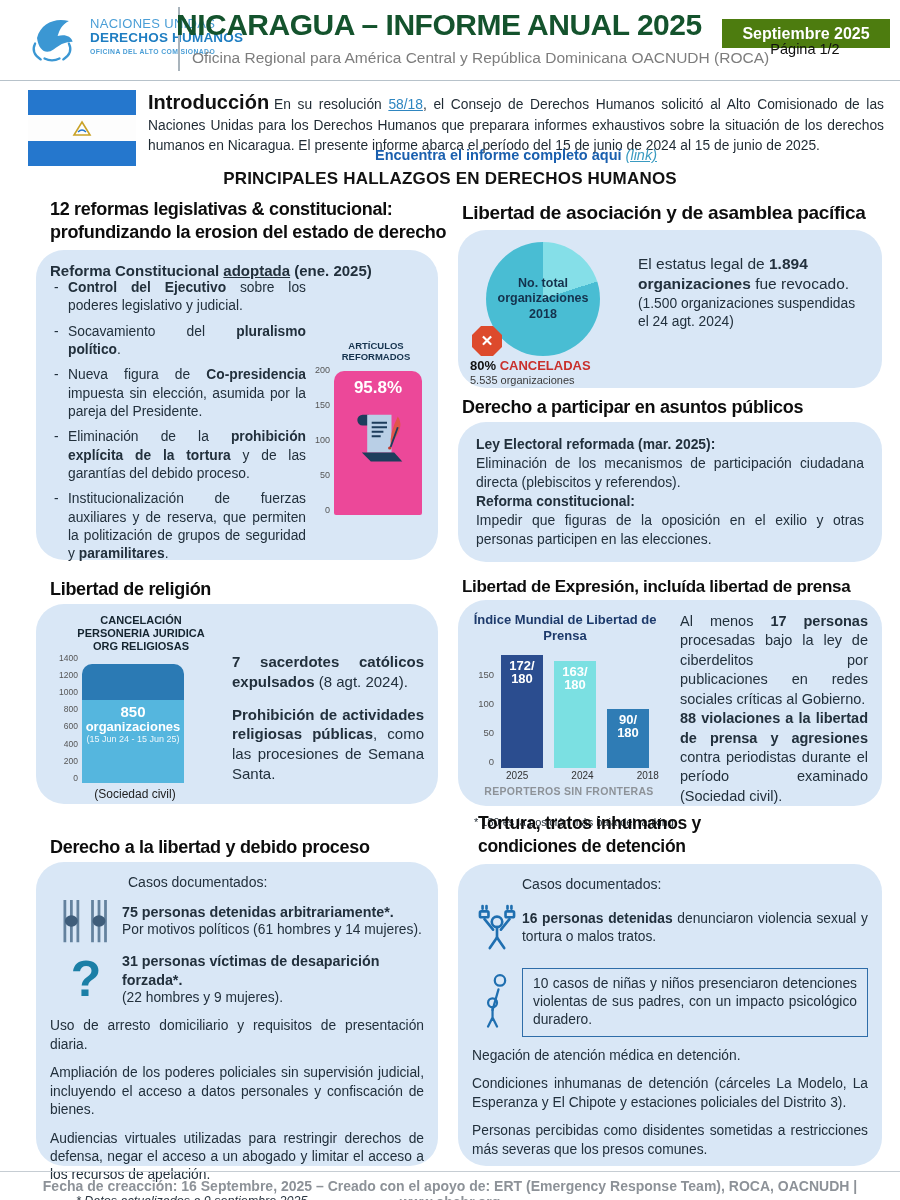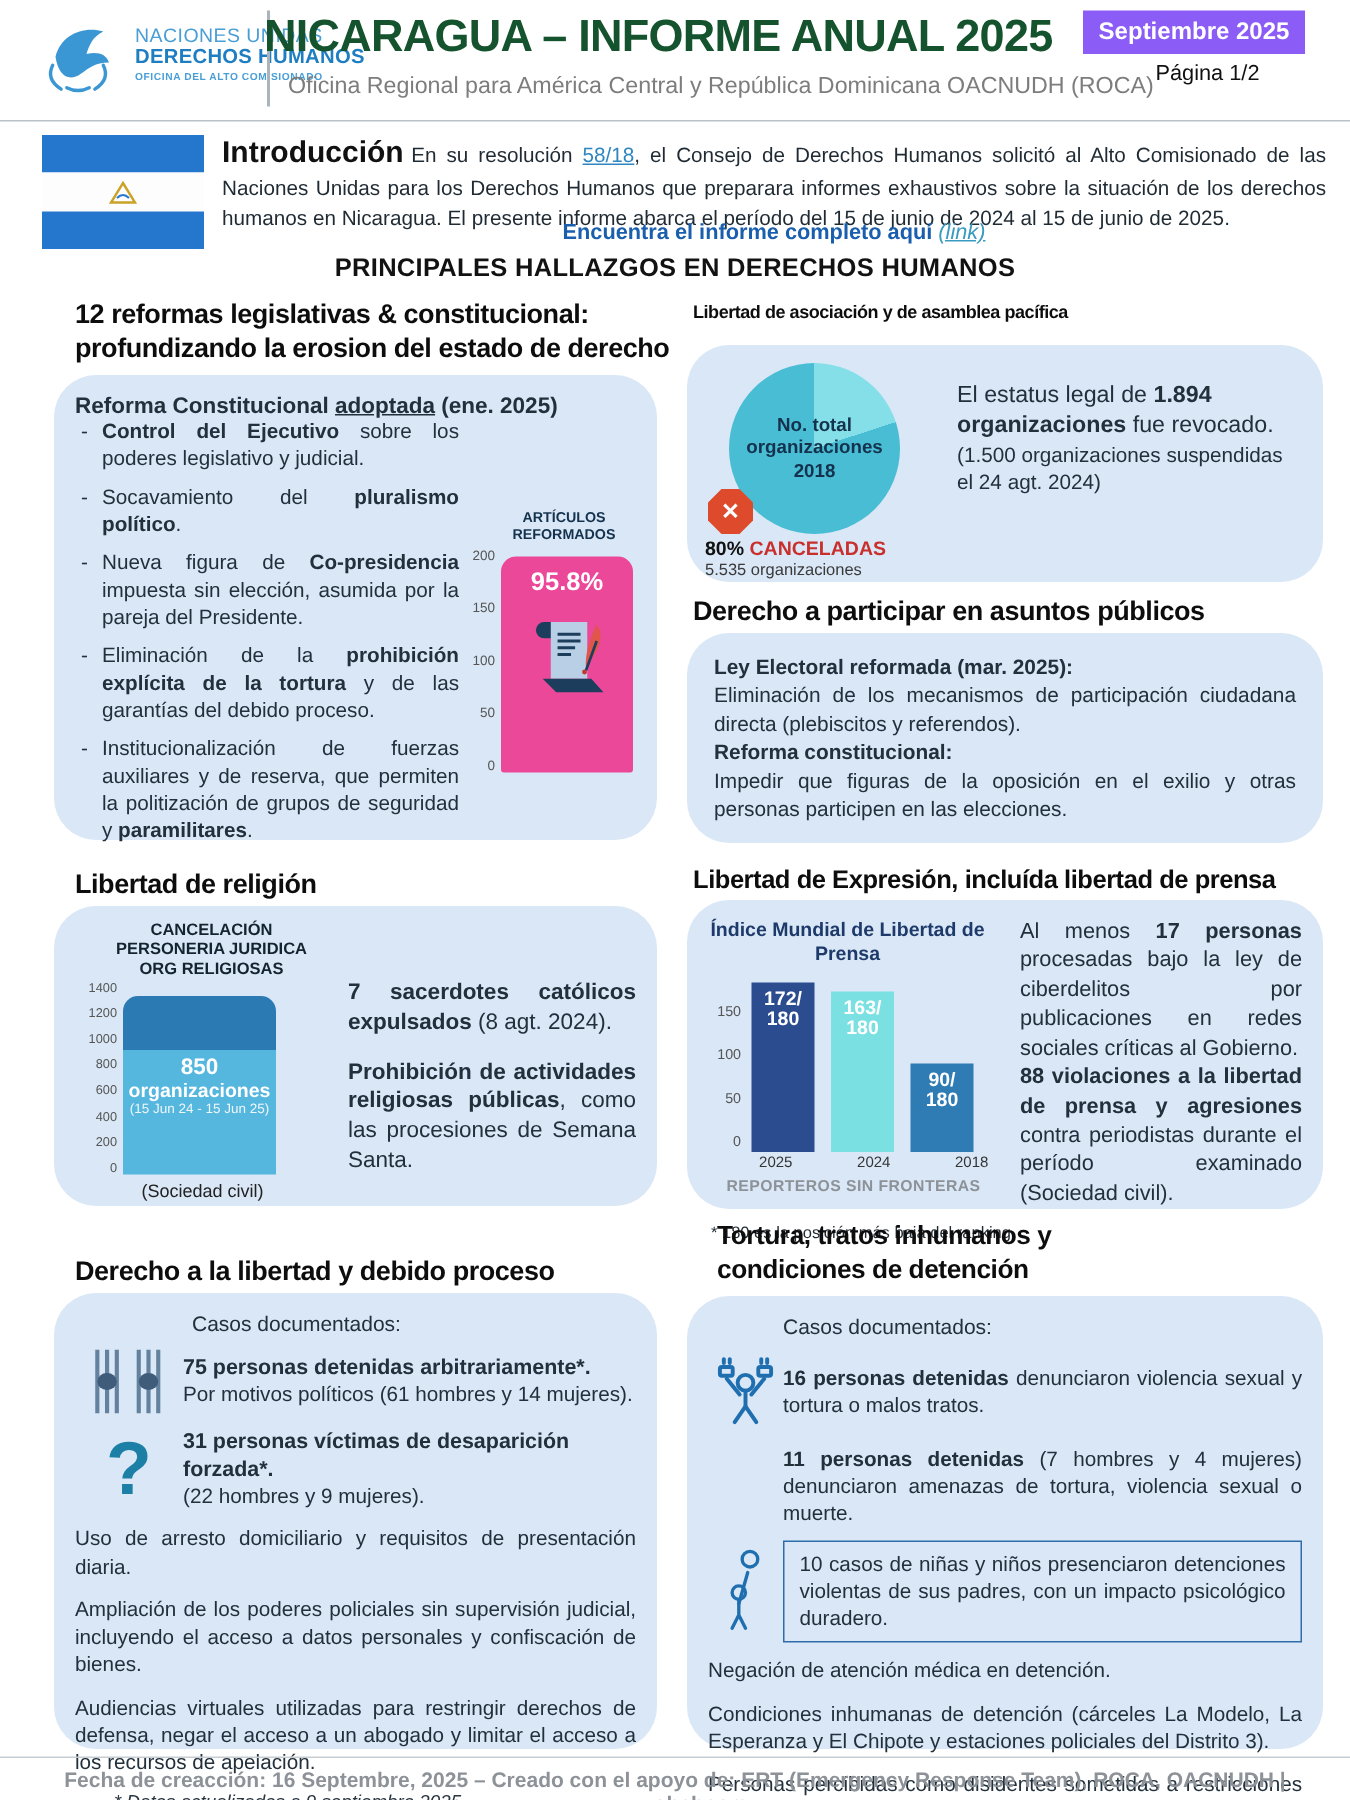--- a/index.html
+++ b/index.html
@@ -9,21 +9,21 @@
 
   
   .logo{left:22px;top:6px;display:flex;align-items:center;gap:8px;}
   .logo-text{line-height:1.08;}
   .logo-l1{font-size:13px;color:#4a9ed6;letter-spacing:.3px;}
   .logo-l2{font-size:13.5px;color:#1f7ec2;font-weight:700;letter-spacing:.2px;}
   .logo-l3{font-size:6.8px;color:#4a9ed6;font-weight:700;letter-spacing:.4px;margin-top:2px;}
   .vline{left:178px;top:7px;height:64px;border-left:2px solid #a9b4bc;}
   .hdr-title{left:176px;top:8px;font-size:30px;font-weight:700;color:#14532d;letter-spacing:-.5px;white-space:nowrap;}
   .hdr-sub{left:192px;top:49px;font-size:15.5px;color:#7d7d7d;white-space:nowrap;}
-  .badge{left:722px;top:7px;width:148px;height:29px;background:#8b5cf6;color:#fff;font-weight:700;
+  .badge{left:722px;top:19px;width:168px;height:29px;background:#4d7c0f;color:#fff;font-weight:700;
          font-size:16px;display:flex;align-items:center;justify-content:center;}
   .pagenum{left:730px;top:41px;width:150px;text-align:center;font-size:14.5px;color:#101010;}
   .hdr-rule{left:0;top:80px;width:900px;border-top:1.5px solid #b7c2ca;}
 
   
   .flag{left:28px;top:90px;width:108px;height:76px;display:flex;flex-direction:column;}
   .flag .b{height:25px;background:#2577cd;}
   .flag .w{height:26px;background:#fdfdfd;display:flex;align-items:center;justify-content:center;}
   .intro{left:148px;top:88px;width:736px;font-size:13.8px;line-height:1.42;text-align:justify;color:#1f2a33;}
   .intro-label{font-size:20px;font-weight:700;color:#111;margin-right:5px;}
@@ -289,21 +289,21 @@
         <div class="lead">31 personas víctimas de desaparición forzada*.</div>
         <div class="sub">(22 hombres y 9 mujeres).</div>
       </div>
     </div>
     <p class="para">Uso de arresto domiciliario y requisitos de presentación diaria.</p>
     <p class="para">Ampliación de los poderes policiales sin supervisión judicial, incluyendo el acceso a datos personales y confiscación de bienes.</p>
     <p class="para">Audiencias virtuales utilizadas para restringir derechos de defensa, negar el acceso a un abogado y limitar el acceso a los recursos de apelación.</p>
     <div class="footnote">* Datos actualizados a 9 septiembre 2025</div>
   </div>
 
-  <h2 class="sec-h" style="left:462px;top:201px;width:424px;margin:0;font-size:12px;">Libertad de asociación y de asamblea pacífica</h2>
+  <h2 class="sec-h" style="left:462px;top:201px;width:424px;margin:0;font-size:19px;">Libertad de asociación y de asamblea pacífica</h2>
   <div class="panel as-panel">
     <div class="as-body">
       <div class="pie-wrap">
         <div class="pie"></div>
         <div class="pie-label">No. total organizaciones 2018</div>
         <div class="cancel-badge">✕</div>
         <div class="pct-line">
           <span class="pct-b">80%</span><span class="pct-r"> CANCELADAS</span>
         </div>
         <div class="orgs-line">5.535 organizaciones</div>
@@ -377,24 +377,20 @@
             <path d="M32,54 l-11,16 M32,54 l11,16"></path>
             <path d="M26,42 L13,26 M38,42 L51,26"></path>
             <rect x="6" y="14" width="13" height="9" rx="2"></rect>
             <rect x="45" y="14" width="13" height="9" rx="2"></rect>
             <path d="M10,10 v-4 M16,10 v-4 M48,10 v-4 M54,10 v-4"></path>
           </g>
         </svg>
       </div>
       <div class="txt rt"><span style="font-weight: 700;">16 personas detenidas</span><span> denunciaron violencia sexual y tortura o malos tratos.</span></div>
     </div>
-    <div class="t-row">
-      <div></div>
-      <div class="txt rt"><span style="font-weight: 700;">11 personas detenidas</span><span> (7 hombres y 4 mujeres) denunciaron amenazas de tortura, violencia sexual o muerte.</span></div>
-    </div>
     <div class="t-row" style="margin-top:8px;">
       <div class="icon-cell" style="align-self:center;">
         <svg width="30" height="58" viewBox="0 0 40 78">
           <g fill="none" stroke="#1f6fb0" stroke-width="3" stroke-linecap="round">
             <circle cx="24" cy="10" r="7"></circle>
             <circle cx="14" cy="40" r="6"></circle>
             <path d="M14,46 v14 M14,60 l-6,12 M14,60 l6,12"></path>
             <path d="M14,50 l8,-28"></path>
           </g>
         </svg>

